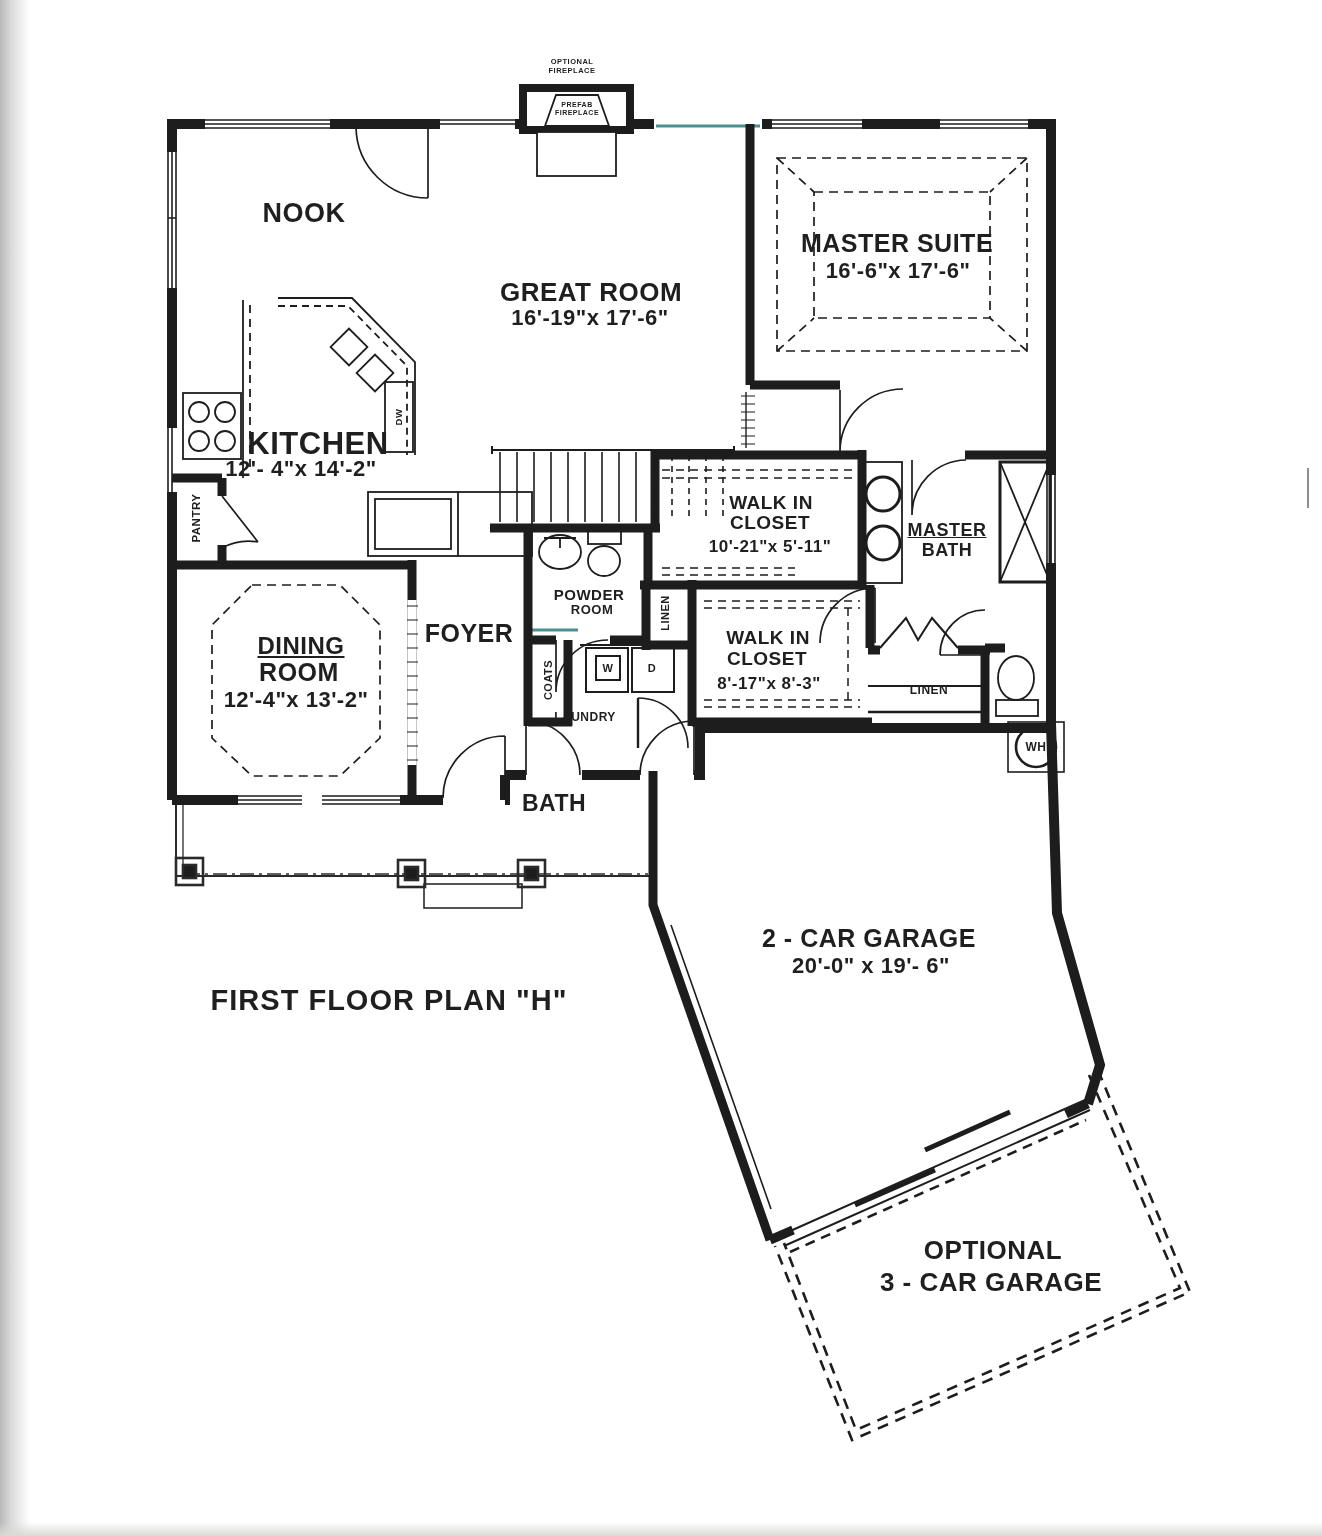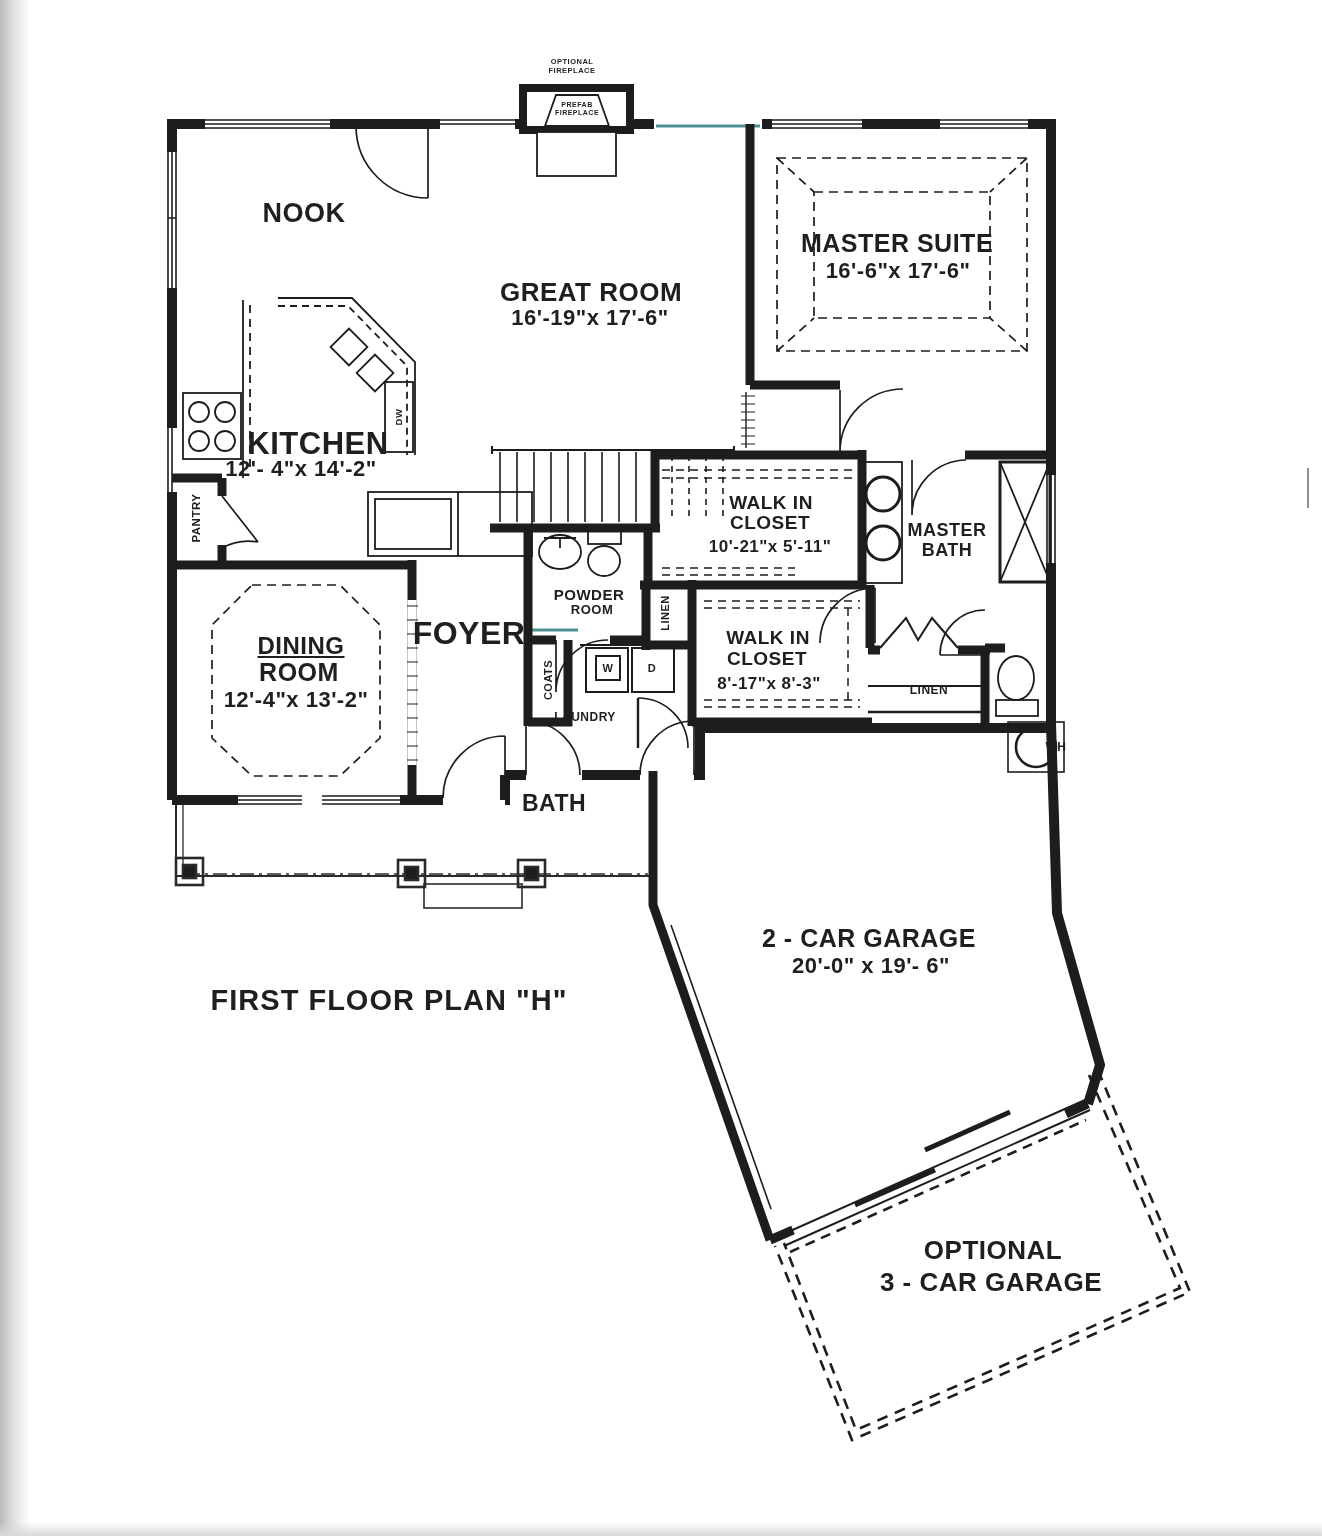--- a/index.html
+++ b/index.html
@@ -256,53 +256,53 @@
   <div class="plan-label" style="left:897px;top:243px;font-size:25px;">MASTER SUITE</div>
   <div class="plan-label" style="left:898px;top:271px;font-size:22px;font-weight:600;">16'-6"x 17'-6"</div>
 
   <div class="plan-label" style="left:306px;top:443px;font-size:31px;margin-left:12px;">KITCHEN</div>
   <div class="plan-label" style="left:301px;top:469px;font-size:22px;font-weight:600;">12'- 4"x 14'-2"</div>
 
   <div class="plan-label" style="left:771px;top:502px;font-size:19px;">WALK IN</div>
   <div class="plan-label" style="left:770px;top:522px;font-size:19px;">CLOSET</div>
   <div class="plan-label" style="left:770px;top:546px;font-size:17px;font-weight:600;">10'-21"x 5'-11"</div>
 
-  <div class="plan-label" style="left:947px;top:530px;font-size:18px;">MASTER</div>
+  <div class="plan-label" style="left:947px;top:530px;font-size:18px;text-decoration:underline;">MASTER</div>
   <div class="plan-label" style="left:947px;top:550px;font-size:18px;">BATH</div>
 
   <div class="plan-label" style="left:589px;top:594px;font-size:15px;">POWDER</div>
   <div class="plan-label" style="left:592px;top:609px;font-size:13px;">ROOM</div>
 
   <div class="plan-label rot" style="left:665px;top:613px;font-size:11px;">LINEN</div>
 
   <div class="plan-label" style="left:768px;top:637px;font-size:19px;">WALK IN</div>
   <div class="plan-label" style="left:767px;top:658px;font-size:19px;">CLOSET</div>
   <div class="plan-label" style="left:769px;top:683px;font-size:17px;font-weight:600;">8'-17"x 8'-3"</div>
 
   <div class="plan-label" style="left:929px;top:690px;font-size:12px;">LINEN</div>
 
   <div class="plan-label rot" style="left:197px;top:518px;font-size:11.5px;">PANTRY</div>
 
   <div class="plan-label" style="left:301px;top:646px;font-size:24px;text-decoration:underline;">DINING</div>
   <div class="plan-label" style="left:299px;top:672px;font-size:25px;">ROOM</div>
   <div class="plan-label" style="left:296px;top:700px;font-size:22px;font-weight:600;">12'-4"x 13'-2"</div>
 
-  <div class="plan-label" style="left:469px;top:633px;font-size:32px;">FOYER</div>
+  <div class="plan-label" style="left:469px;top:633px;font-size:25px;">FOYER</div>
 
   <div class="plan-label rot" style="left:548px;top:680px;font-size:11px;">COATS</div>
 
   <div class="plan-label" style="left:608px;top:668px;font-size:11px;">W</div>
   <div class="plan-label" style="left:652px;top:668px;font-size:11px;">D</div>
   <div class="plan-label rot" style="left:399px;top:417px;font-size:9.5px;">DW</div>
 
   <div class="plan-label" style="left:585px;top:717px;font-size:12px;text-align:center;">LAUNDRY</div>
 
   <div class="plan-label" style="left:554px;top:803px;font-size:23px;">BATH</div>
 
-  <div class="plan-label" style="left:1036px;top:747px;font-size:12px;margin-left:20px;">WH</div>
+  <div class="plan-label" style="left:1036px;top:747px;font-size:12px;">WH</div>
 
   <div class="plan-label" style="left:869px;top:938px;font-size:25px;">2 - CAR GARAGE</div>
   <div class="plan-label" style="left:871px;top:966px;font-size:22px;font-weight:600;">20'-0" x 19'- 6"</div>
 
   <div class="plan-label" style="left:993px;top:1250px;font-size:26px;">OPTIONAL</div>
   <div class="plan-label" style="left:991px;top:1282px;font-size:26px;text-align:right;">3 - CAR GARAGE</div>
 
   <div class="plan-label" style="left:389px;top:1000px;font-size:29px;letter-spacing:1px;">FIRST FLOOR PLAN "H"</div>
 
   <div class="plan-label" style="left:572px;top:62px;font-size:7.5px;">OPTIONAL</div>

